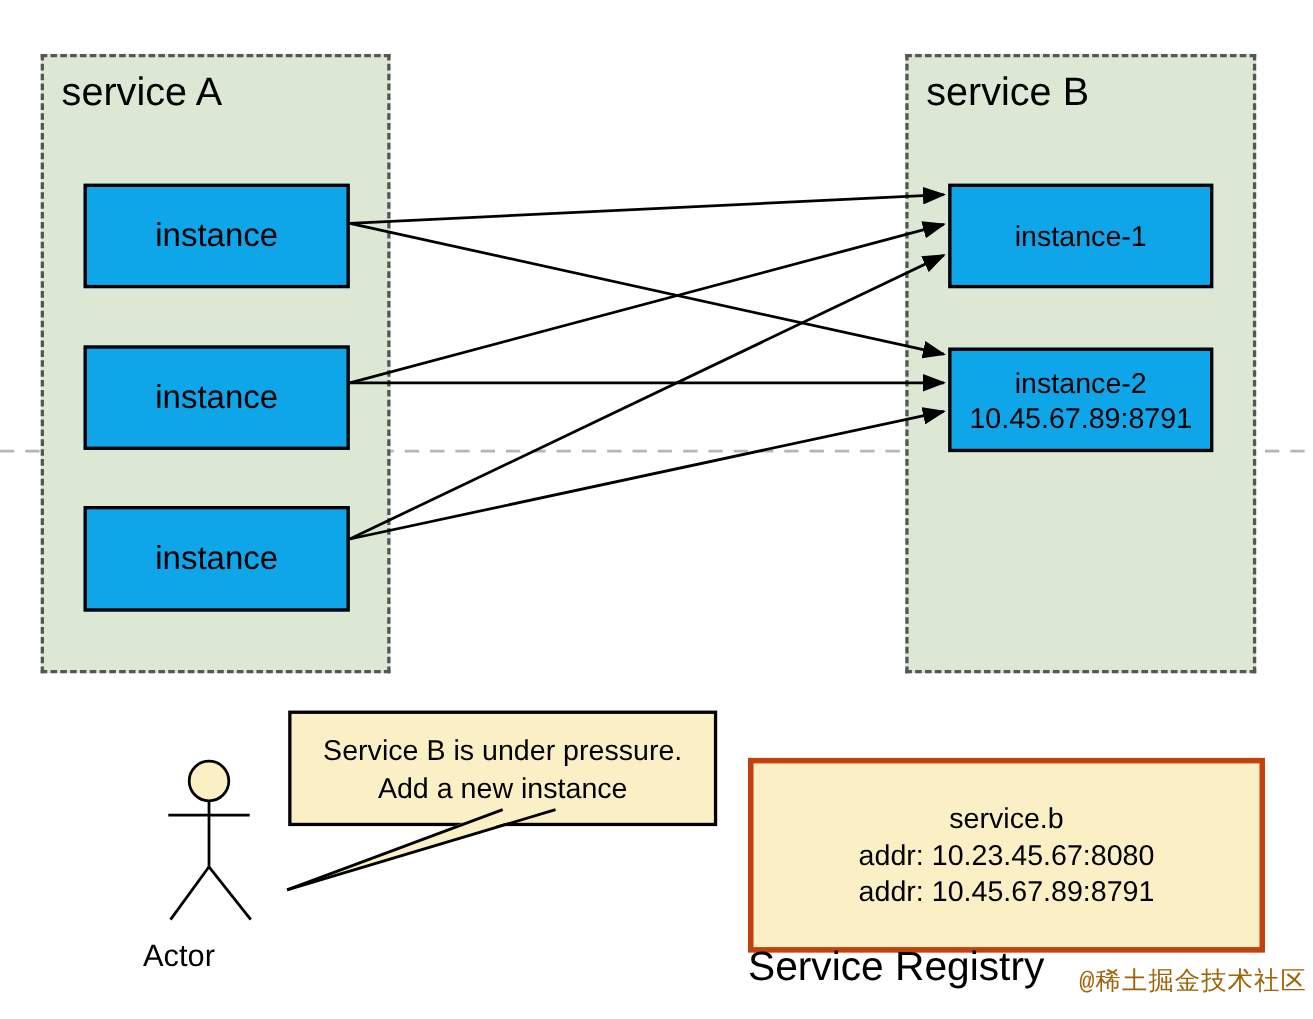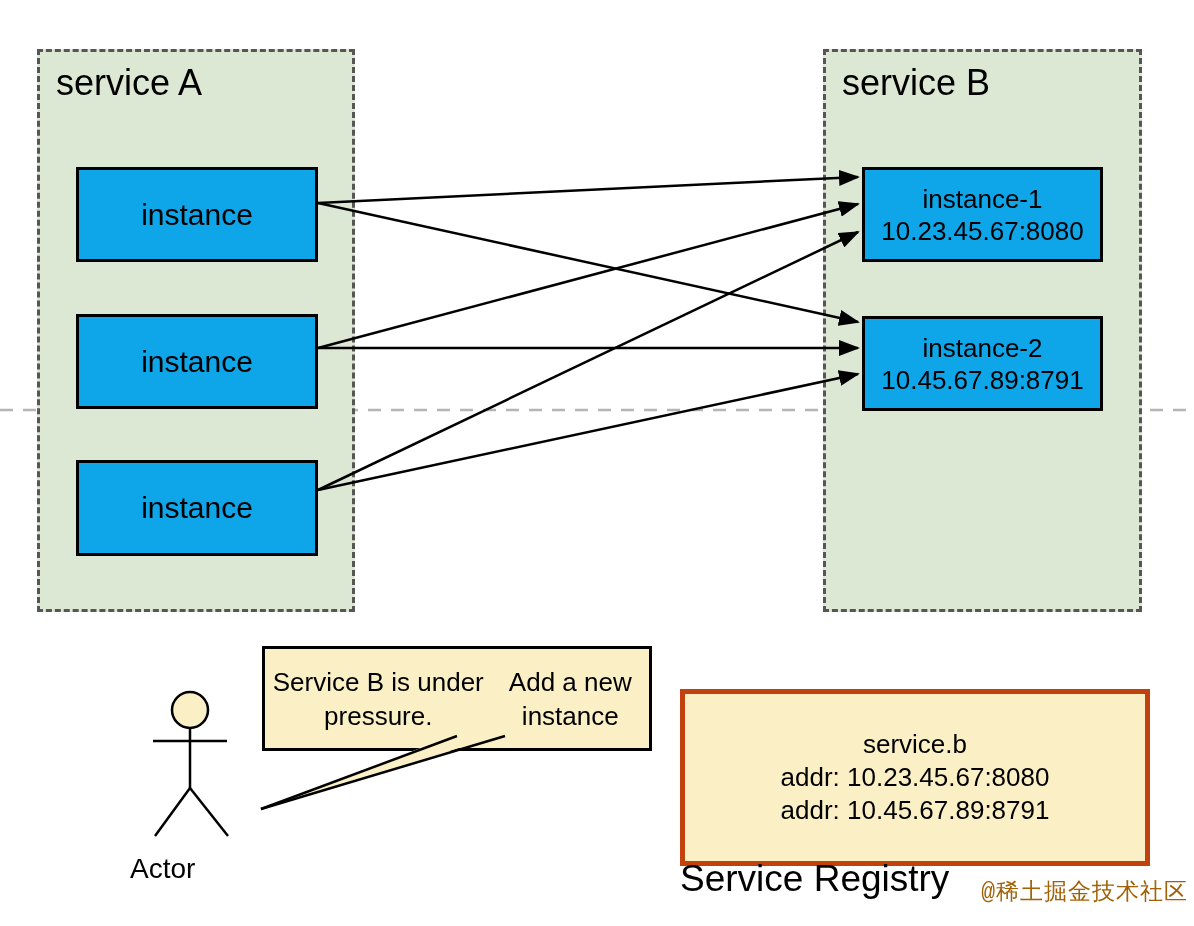--- a/index.html
+++ b/index.html
@@ -24,21 +24,21 @@
     display:flex;flex-direction:column;align-items:center;justify-content:center;
     text-align:center;
   }
   .instance-box .name{font-size:30px;line-height:34px;}
   .instance-box .name-sm{font-size:26px;line-height:32px;}
   .instance-box .addr{font-size:26px;line-height:32px;}
 
   .bubble{
     position:absolute;left:262px;top:632px;width:390px;height:105px;
     background:#fbf0c5;border:3px solid #000;box-sizing:border-box;
-    display:flex;flex-direction:row;align-items:center;justify-content:center;
+    display:flex;flex-direction:column;align-items:center;justify-content:center;
     text-align:center;font-size:26px;line-height:34px;
   }
   .registry-box{
     position:absolute;left:680px;top:675px;width:470px;height:177px;
     background:#fbf0c5;border:5px solid #c2410c;box-sizing:border-box;
     display:flex;flex-direction:column;align-items:center;justify-content:center;
     text-align:center;font-size:26px;line-height:33px;
   }
   .registry-title{
     position:absolute;left:680px;top:858px;width:470px;
@@ -75,21 +75,20 @@
     </div>
     <div class="instance-box" style="left:76px;top:300px;width:242px;height:95px;">
       <div class="name">instance</div>
     </div>
     <div class="instance-box" style="left:76px;top:446px;width:242px;height:96px;">
       <div class="name">instance</div>
     </div>
 
     <div class="instance-box" style="left:862px;top:153px;width:241px;height:95px;">
       <div class="name-sm">instance-1</div>
-      <div class="addr">10.23.45.67:8080</div>
     </div>
     <div class="instance-box" style="left:862px;top:302px;width:241px;height:95px;">
       <div class="name-sm">instance-2</div>
       <div class="addr">10.45.67.89:8791</div>
     </div>
 
     <div class="bubble">
       <div>Service B is under pressure.</div>
       <div>Add a new instance</div>
     </div>

